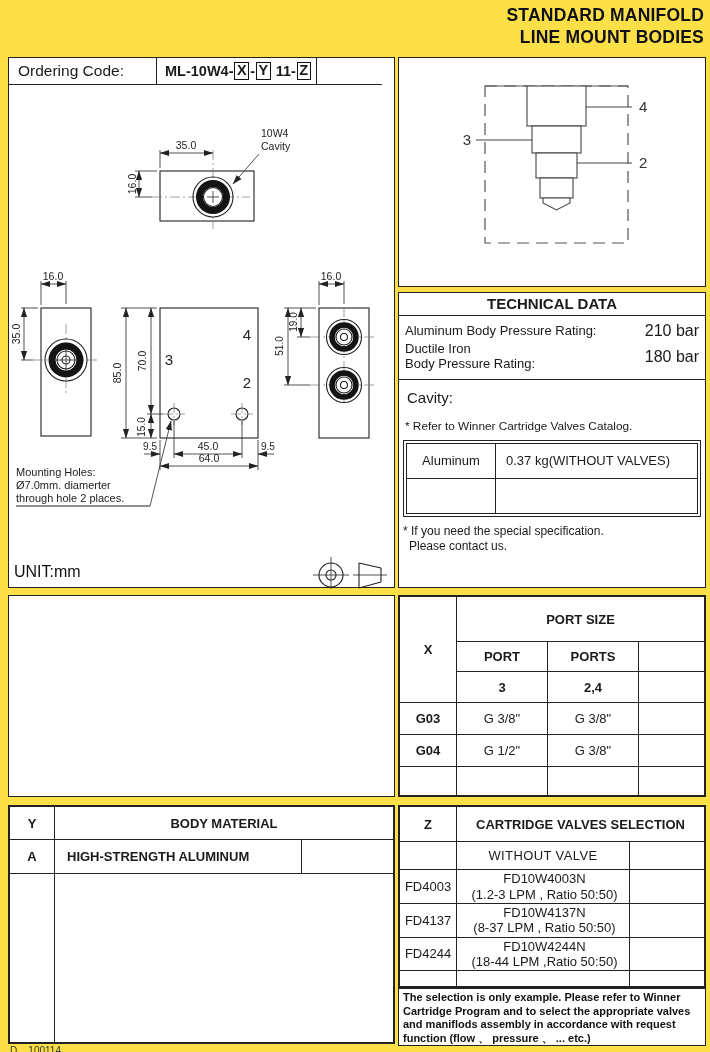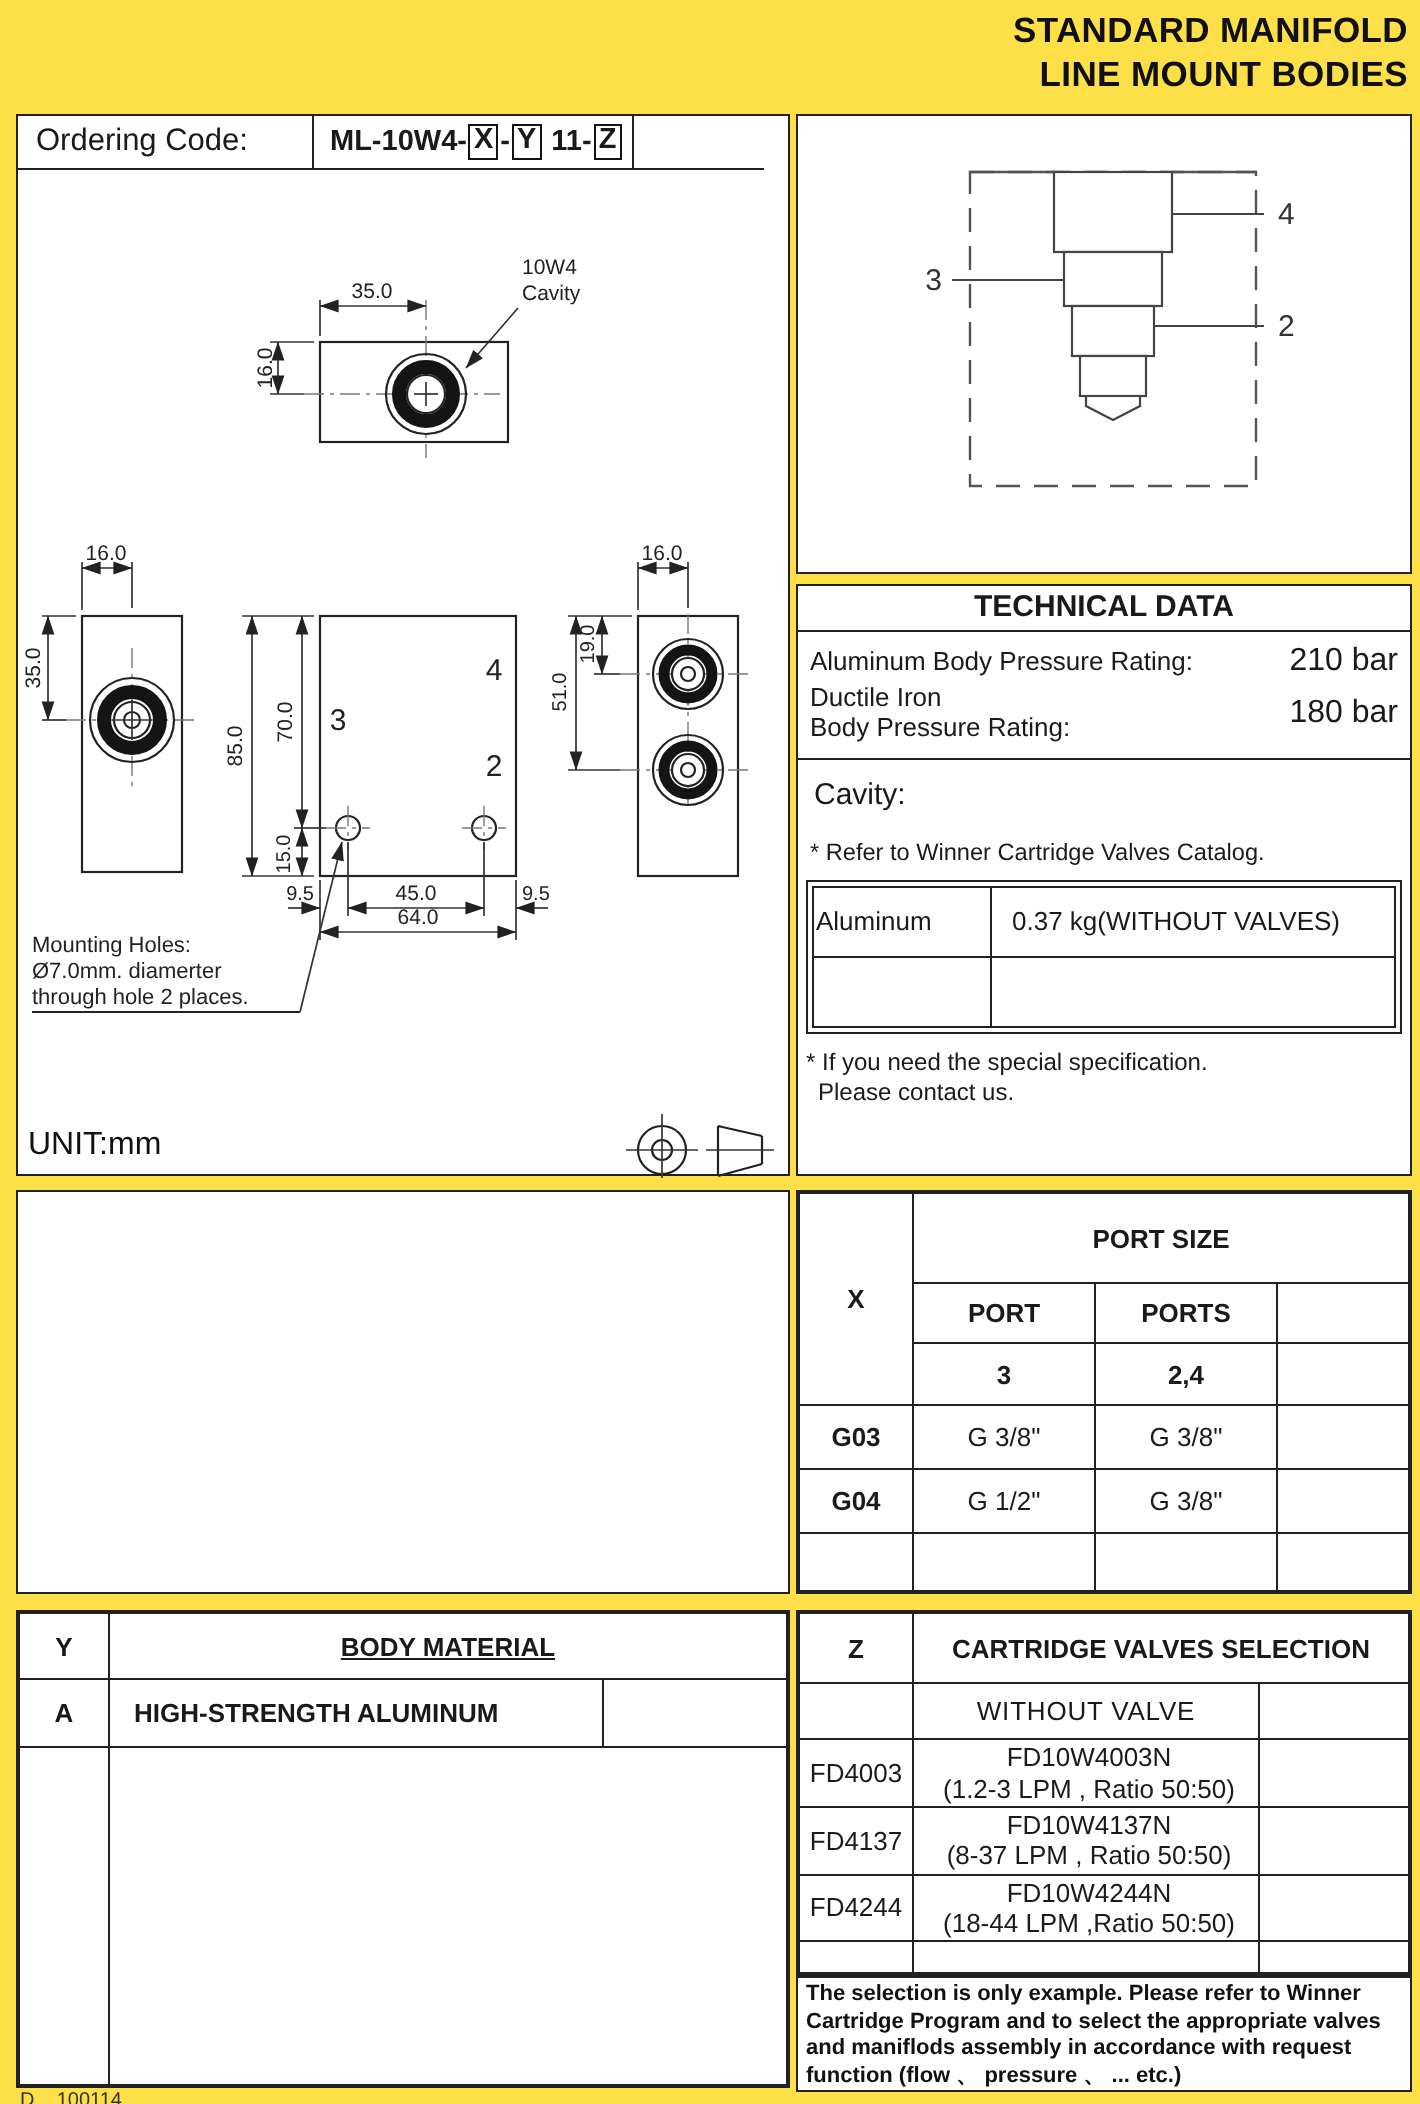--- a/index.html
+++ b/index.html
@@ -34,41 +34,41 @@
   .tech-rows{padding:4px 6px 5px 6px;border-bottom:1.4px solid #222;}
   .td-row{display:flex;justify-content:space-between;align-items:center;margin:2px 0;}
   .td-label{font-size:13px;line-height:1.15;}
   .td-val{font-size:16px;white-space:nowrap;}
   .cavity-label{font-size:15px;margin:9px 0 0 8px;}
   .cavity-value{font-size:15px;margin:15px 0 0 34px;}
   .catalog-note{font-size:11.8px;margin:13px 0 0 6px;}
   .weight-wrap{margin:7px 4px 0 4px;border:1.2px solid #222;padding:2px;}
   .weight-table{width:100%;border-collapse:collapse;}
   .weight-table td{border:1.2px solid #222;height:32px;font-size:13px;}
-  .weight-table .wm{width:86px;}
+  .weight-table .wm{width:86px;text-align:center;}
   .weight-table .wv{text-align:left;padding-left:10px;}
   .special-note{font-size:12px;margin:7px 0 0 4px;line-height:1.25;}
   .special-note .l2{margin-left:6px;}
 
   
   table.grid{width:100%;height:100%;border-collapse:collapse;table-layout:fixed;}
   table.grid td{border:1.2px solid #222;text-align:center;vertical-align:middle;
                 font-size:13px;overflow:hidden;}
 
   .portsize-panel{left:398px;top:595px;width:308px;height:202px;}
   .xh{font-weight:bold;font-size:17px;}
   .pstitle{font-weight:bold;font-size:14px;}
   .bold{font-weight:bold;}
   .ps-sub{font-weight:bold;font-size:13.5px;}
 
   .empty-box{left:8px;top:595px;width:387px;height:202px;}
 
   .bodymat-panel{left:8px;top:805px;width:387px;height:239px;}
   .ym{font-weight:bold;font-size:16px;}
-  .bm-title{font-weight:bold;font-size:14px;text-decoration:underline;}
+  .bm-title{font-weight:bold;font-size:14px;}
   .bm-code{font-weight:bold;font-size:15px;}
   .bm-mat{font-weight:bold;font-size:13.5px;text-align:left !important;padding-left:12px;}
 
   .cartridge-panel{left:398px;top:805px;width:308px;height:183px;}
   .zm{font-weight:bold;font-size:16px;}
   .cv-title{font-weight:bold;font-size:12.5px;}
   .wo-valve{font-size:15px;letter-spacing:.4px;}
   .fd{font-weight:normal;font-size:12.5px;}
   .fd-desc{text-align:right;padding-left:4px;font-size:10.5px;line-height:1.18;}
 

